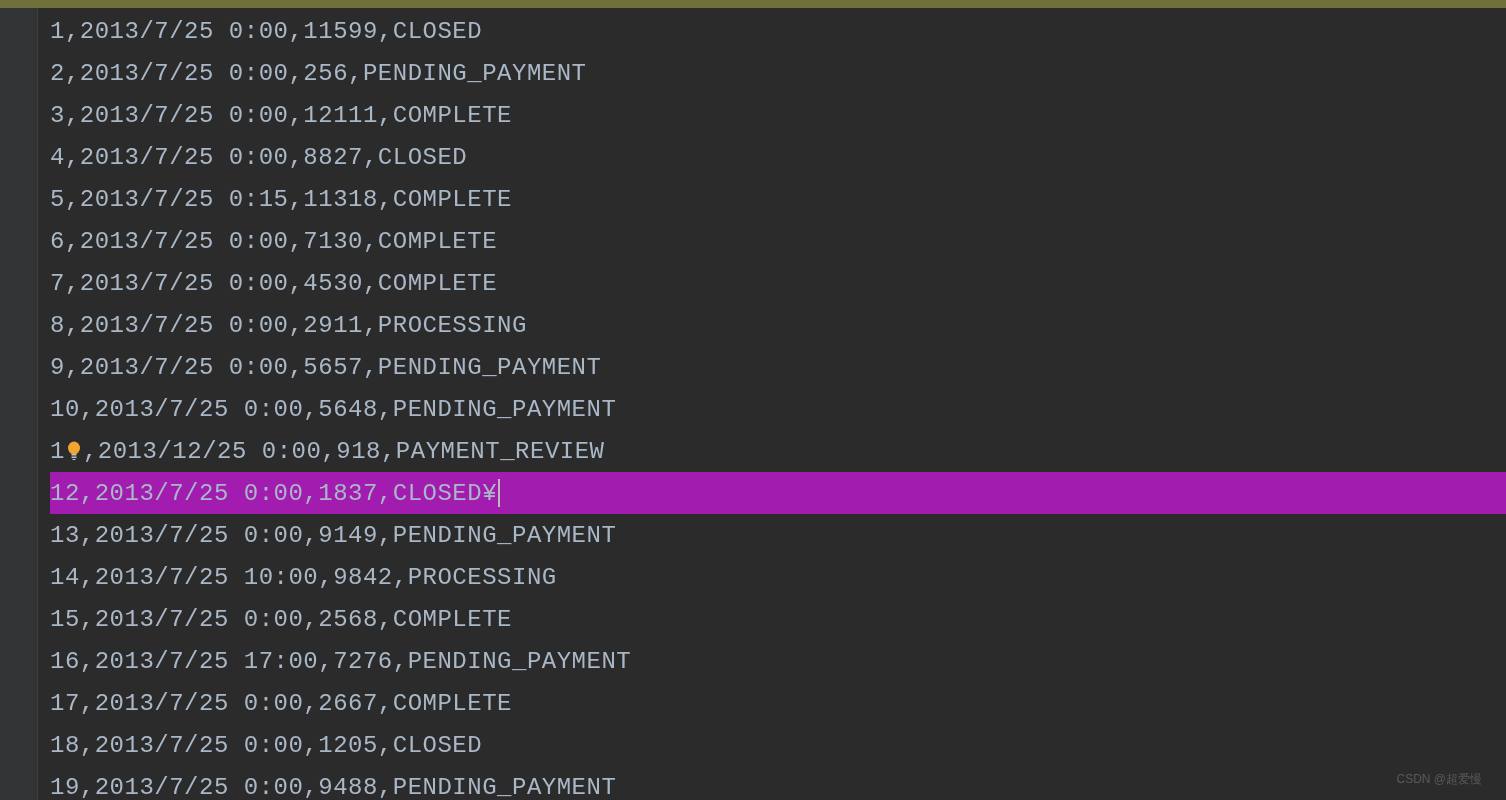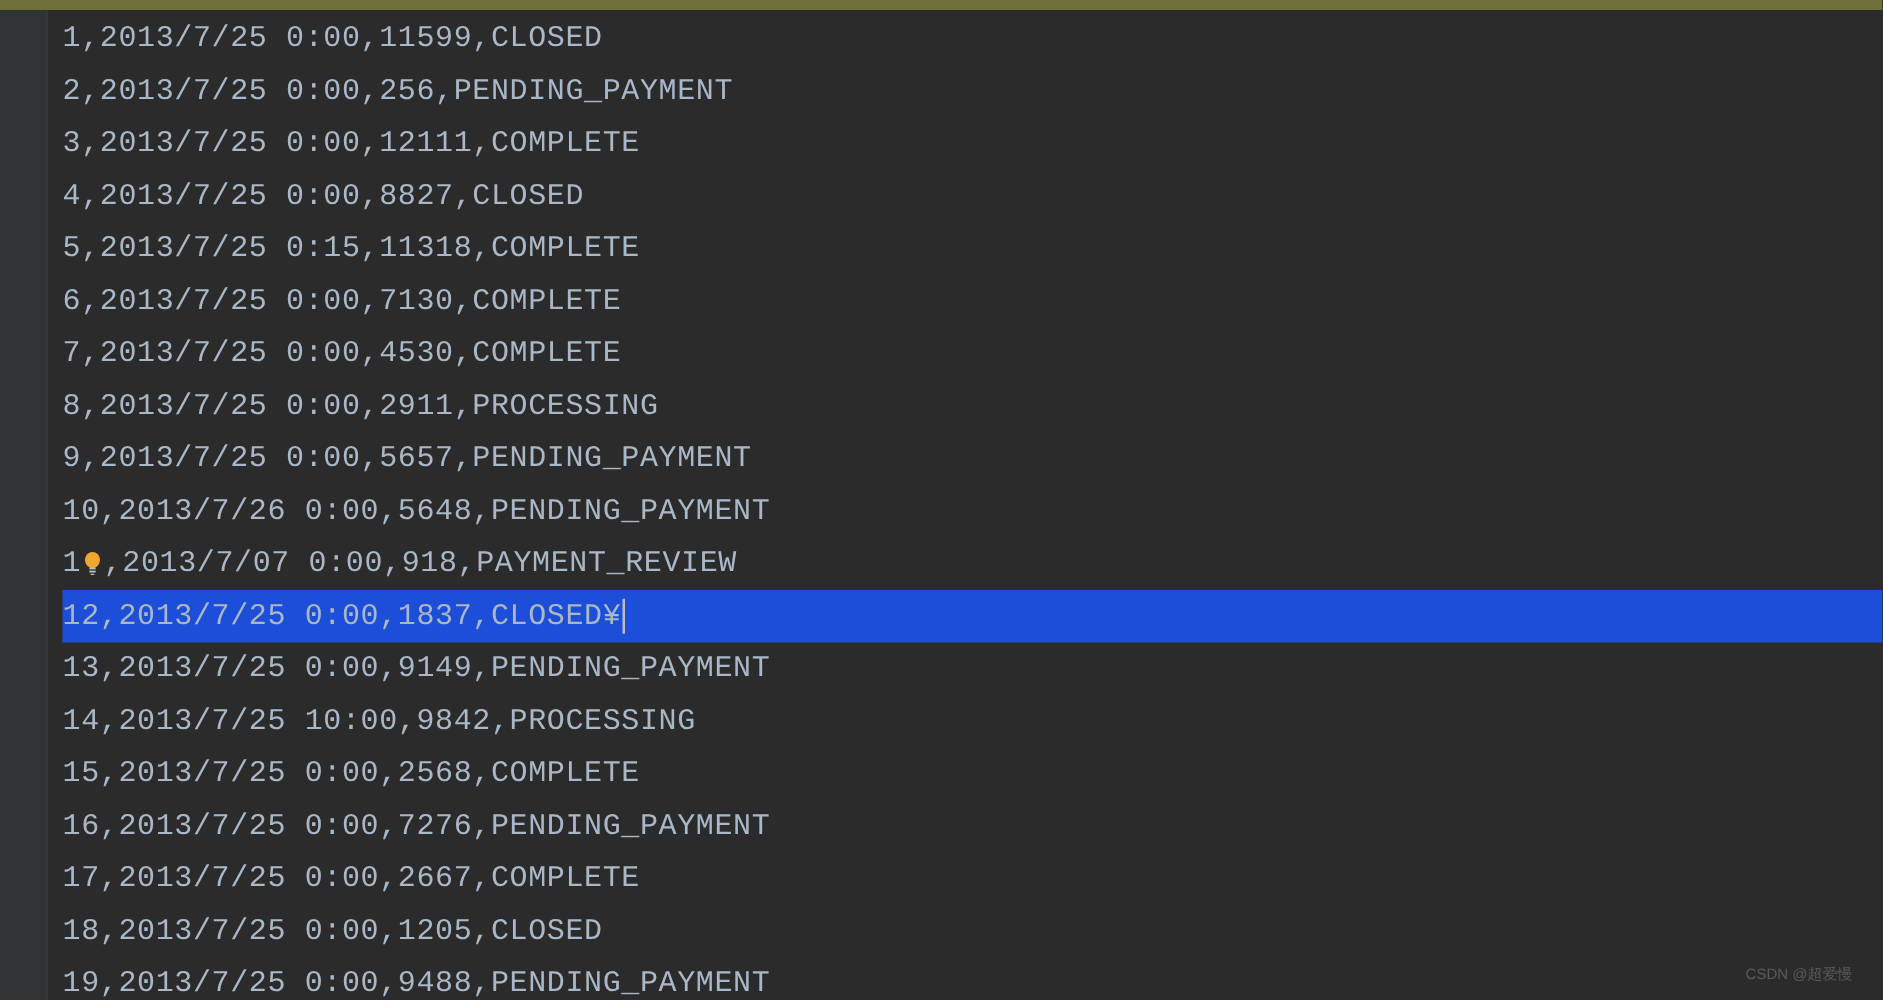--- a/index.html
+++ b/index.html
@@ -45,21 +45,21 @@
     }
     .code-line {
       height: 42px;
       display: flex;
       align-items: center;
       letter-spacing: 0.5px;
       font-weight: 500;
       position: relative;
     }
     .code-line.current {
-      background-color: #1d4ed8;
+      background-color: #a21caf;
     }
     .caret {
       display: inline-block;
       width: 2px;
       height: 28px;
       background-color: #bbbbbb;
       margin-left: 1px;
       vertical-align: middle;
     }
     .bulb-icon {
@@ -127,49 +127,49 @@
       <div class="code-line">
         <span>7,2013/7/25 0:00,4530,COMPLETE</span>
       </div>
       <div class="code-line">
         <span>8,2013/7/25 0:00,2911,PROCESSING</span>
       </div>
       <div class="code-line">
         <span>9,2013/7/25 0:00,5657,PENDING_PAYMENT</span>
       </div>
       <div class="code-line">
-        <span>10,2013/7/26 0:00,5648,PENDING_PAYMENT</span>
+        <span>10,2013/7/25 0:00,5648,PENDING_PAYMENT</span>
       </div>
       <div class="code-line">
         <span>1</span>
         <span class="bulb-icon">
           <svg width="18" height="20" viewBox="0 0 18 20">
   <ellipse cx="9" cy="7" rx="6" ry="6.5" fill="#f0a732"></ellipse>
   <rect x="6.5" y="13" width="5" height="1.5" fill="#c0c0c0"></rect>
   <rect x="6.5" y="15.5" width="5" height="1.5" fill="#c0c0c0"></rect>
   <rect x="7.5" y="18" width="3" height="1" fill="#c0c0c0"></rect>
 </svg>
         </span>
-        <span>,2013/7/07 0:00,918,PAYMENT_REVIEW</span>
+        <span>,2013/12/25 0:00,918,PAYMENT_REVIEW</span>
       </div>
       <div class="code-line current">
         <span>12,2013/7/25 0:00,1837,CLOSED¥</span>
         <span class="caret"></span>
       </div>
       <div class="code-line">
         <span>13,2013/7/25 0:00,9149,PENDING_PAYMENT</span>
       </div>
       <div class="code-line">
         <span>14,2013/7/25 10:00,9842,PROCESSING</span>
       </div>
       <div class="code-line">
         <span>15,2013/7/25 0:00,2568,COMPLETE</span>
       </div>
       <div class="code-line">
-        <span>16,2013/7/25 0:00,7276,PENDING_PAYMENT</span>
+        <span>16,2013/7/25 17:00,7276,PENDING_PAYMENT</span>
       </div>
       <div class="code-line">
         <span>17,2013/7/25 0:00,2667,COMPLETE</span>
       </div>
       <div class="code-line">
         <span>18,2013/7/25 0:00,1205,CLOSED</span>
       </div>
       <div class="code-line">
         <span>19,2013/7/25 0:00,9488,PENDING_PAYMENT</span>
       </div>

